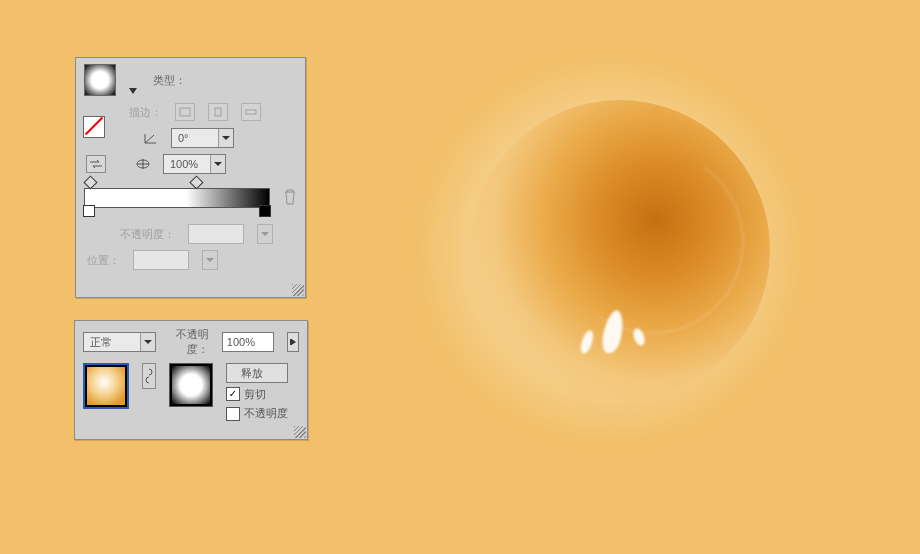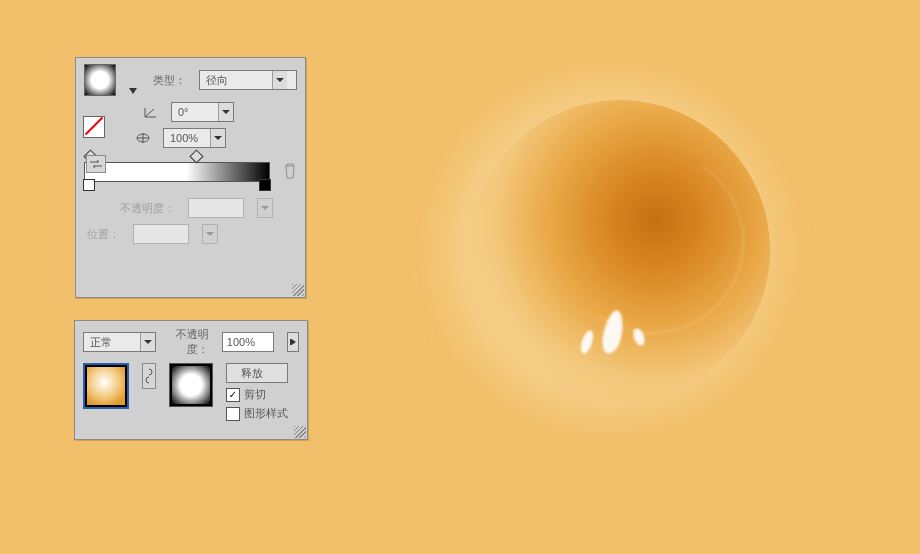--- a/index.html
+++ b/index.html
@@ -72,26 +72,40 @@
 <div class="panel" style="left:75px;top:57px;width:229px;height:239px">
   <div class="body">
     <div class="row">
       <div class="swatch-lg"></div>
       <span style="align-self:flex-end">
         <svg width="8" height="6">
             <path d="M0 0h8l-4 6z" fill="#333"></path>
           </svg>
       </span>
       <span class="lbl">类型：</span>
-      <div class="sel" style="flex:1">
-        <span class="val">径向</span>
-        <span class="arr"></span>
-      </div>
-    </div>
-
+    </div>
+
+    <div class="row" style="margin-left:42px">
+      <span class="lbl dim">描边：</span>
+      <div class="mini-btn dim">
+          <svg width="12" height="10">
+            <rect x="1" y="1" width="10" height="8" fill="none" stroke="#666"></rect>
+          </svg>
+        </div>
+      <div class="mini-btn dim">
+          <svg width="12" height="10">
+            <rect x="3" y="1" width="6" height="8" fill="none" stroke="#666"></rect>
+          </svg>
+        </div>
+      <div class="mini-btn dim">
+          <svg width="12" height="10">
+            <rect x="1" y="3" width="10" height="4" fill="none" stroke="#666"></rect>
+          </svg>
+        </div>
+    </div>
 
     <div class="row" style="margin-left:60px">
       <svg class="angle-ico">
           <path d="M1 11L1 2 M1 11L12 11 M1 11L10 3" stroke="#555" fill="none"></path>
         </svg>
       <div class="sel">
         <span class="val" style="min-width:34px">0°</span>
         <span class="arr"></span>
       </div>
     </div>
@@ -176,25 +190,25 @@
             <path d="M4 1a3 3 0 0 1 0 6M4 15a3 3 0 0 1 0 -6" fill="none" stroke="#555"></path>
           </svg>
       </div>
       <div class="thumb mask">
           <div class="inner"></div>
         </div>
       <div style="display:flex;flex-direction:column;gap:4px">
         <div class="btn">
             <span>释放</span>
           </div>
-        <label style="display:flex;align-items:center">
+        <label style="display:flex;align-items:flex-start">
           <span class="chk on"></span>
           <span>剪切</span>
         </label>
         <label style="display:flex;align-items:center">
           <span class="chk"></span>
-          <span>图形样式</span>
+          <span>不透明度</span>
         </label>
       </div>
     </div>
   </div>
   <div class="corner-grip"></div>
 </div>
 
 </body></html>

